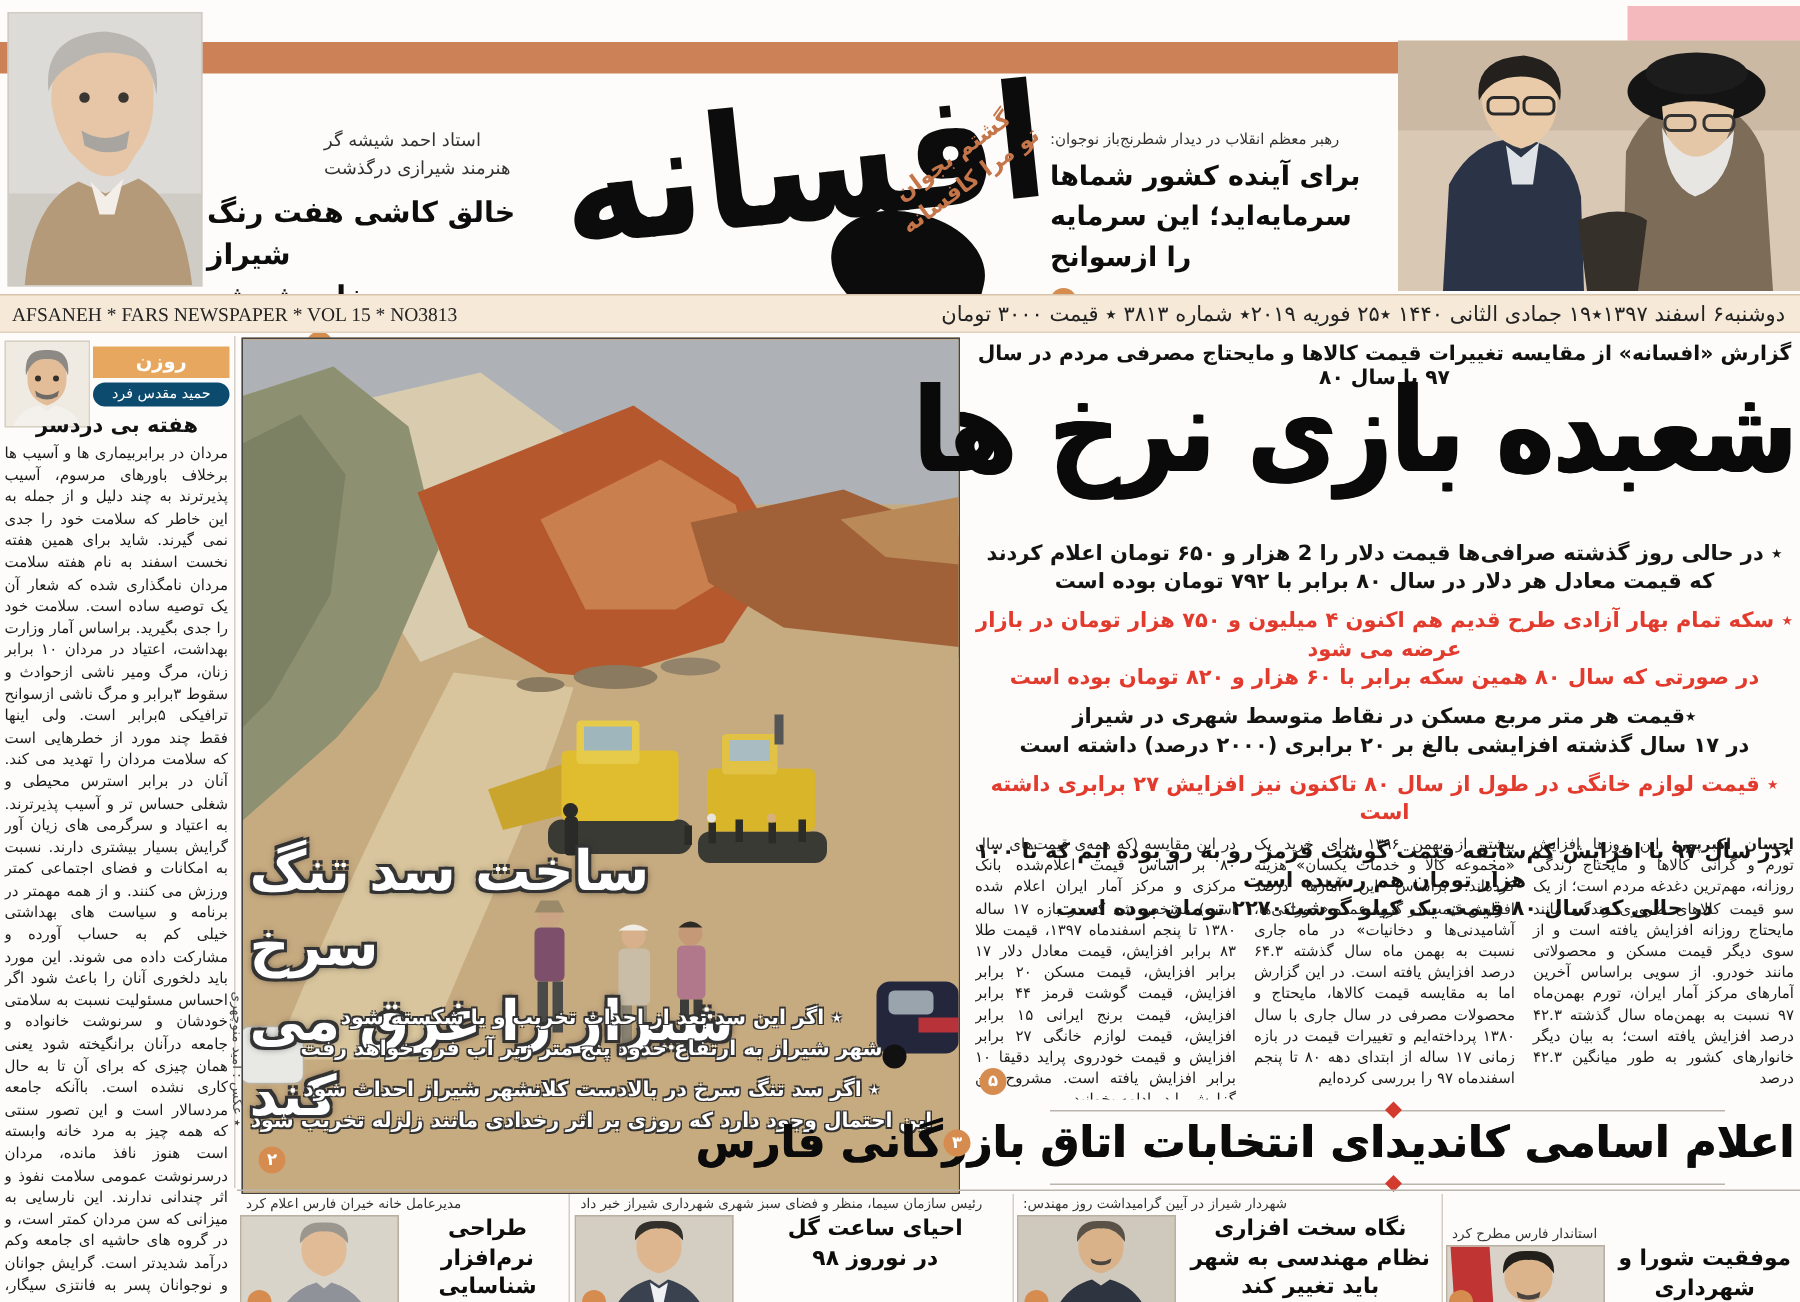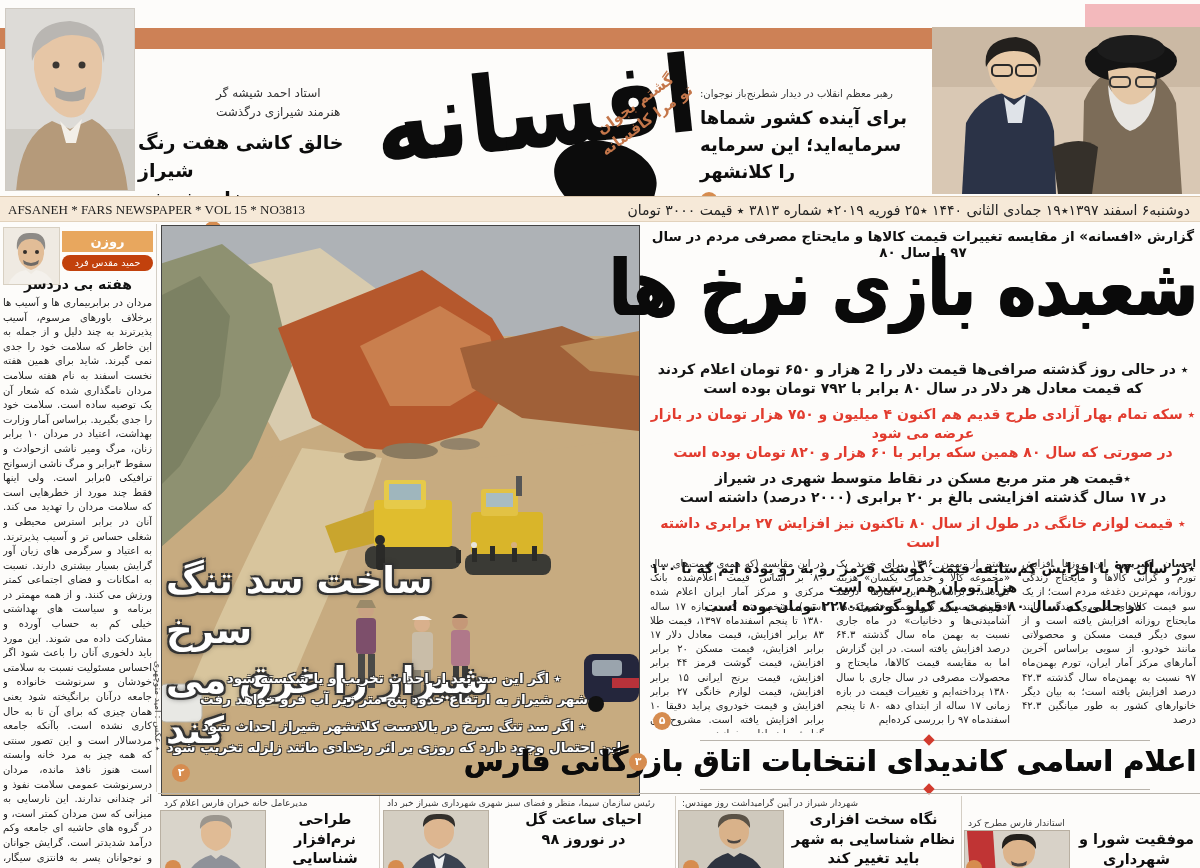--- a/index.html
+++ b/index.html
@@ -37,21 +37,21 @@
 
   
   .datebar { left:0; top:196px; width:1200px; height:26px; background:#f6e9d8; border-top:1px solid #d8c3a8; border-bottom:1px solid #e2d2bc; }
   .datebar .latin { position:absolute; left:8px; top:5px; direction:ltr; font-family:"Liberation Serif", serif; font-size:13px; color:#222; }
   .datebar .fa { position:absolute; right:10px; top:5px; font-size:14px; color:#222; }
 
   
   .sb-photo { left:3px; top:227px; width:57px; height:58px; background:#efeae2; border:1px solid #d8d0c2; overflow:hidden;}
   .sb-pill1 { left:62px; top:231px; width:91px; height:21px; background:#e8a75e; border-radius:0;
     color:#fff; font-weight:bold; font-size:13px; text-align:center; line-height:21px; }
-  .sb-pill2 { left:62px; top:255px; width:91px; height:16px; background:#c2410c; border-radius:8px;
+  .sb-pill2 { left:62px; top:255px; width:91px; height:16px; background:#0c4a6e; border-radius:8px;
     color:#fff; font-size:9.5px; text-align:center; line-height:16px; }
   .sb-title { left:3px; top:276px; width:150px; text-align:center; font-size:14px; font-weight:bold; }
   .sb-body { left:3px; top:296px; width:149px; height:570px; overflow:hidden;
     font-size:10px; line-height:14.6px; text-align:justify; color:#1c1c1c; }
   .v-rule { width:1px; background:#d4cec4; }
   .vert-credit { left:74px; top:700px; width:165px; height:12px; transform:rotate(90deg); transform-origin:center;
     font-size:9px; color:#444; text-align:center; white-space:nowrap; }
 
   
   .photo-box { left:161px; top:225px; width:479px; height:571px; border:1px solid #444; background:#c7ab80; overflow:hidden; }
@@ -135,21 +135,21 @@
   <div class="abs masthead-slogan">
     <div>گشتم بجوان</div>
     <div>تو مرا کافسانه</div>
   </div>
 
   <div class="abs leader-text">
     <div class="leader-kicker">رهبر معظم انقلاب در دیدار شطرنج‌باز نوجوان:</div>
     <div class="leader-title">
       <div>برای آینده کشور شماها</div>
       <div>سرمایه‌اید؛ این سرمایه</div>
-      <div>را کلانشهر</div>
+      <div>را ازسوانح</div>
     </div>
     <div style="margin-top:4px; padding-right:150px;">
       <span class="page-circle">۲</span>
     </div>
   </div>
   <div class="abs leader-photo">
     <svg width="268" height="167" viewBox="0 0 268 167">
       <rect width="268" height="167" fill="#d9c8b4"></rect>
       <rect width="268" height="60" fill="#cbb9a4"></rect>
       <path d="M150 167 L152 74 Q168 38 198 40 Q232 42 244 76 L250 167Z" fill="#7c6c58"></path>
@@ -335,21 +335,21 @@
         </svg>
       </div>
     </div>
   </div>
 
   <div class="abs card" style="left:678px; width:280px;">
     <div class="kicker">شهردار شیراز در آیین گرامیداشت روز مهندس:</div>
     <div class="row">
       <div class="titles">
         <div>نگاه سخت افزاری</div>
-        <div>نظام شناسایی به شهر</div>
+        <div>نظام مهندسی به شهر</div>
         <div>باید تغییر کند</div>
       </div>
       <div class="mug">
         <svg width="106" height="60" viewBox="0 0 106 60">
           <rect width="106" height="60" fill="#cfc9bd"></rect>
           <path d="M42 22 Q41 6 57 6 Q73 6 72 22 Q71 34 57 38 Q43 34 42 22Z" fill="#d9b28a"></path>
           <path d="M41 17 Q40 2 57 3 Q74 2 73 17 Q66 7 57 8 Q48 7 41 17Z" fill="#5a5246"></path>
           <path d="M50 28 Q57 32 64 28 L63 31 Q57 34 51 31Z" fill="#4a4440"></path>
           <path d="M28 60 Q36 46 51 42 L57 46 L63 42 Q78 46 86 60Z" fill="#2e3440"></path>
         </svg>

